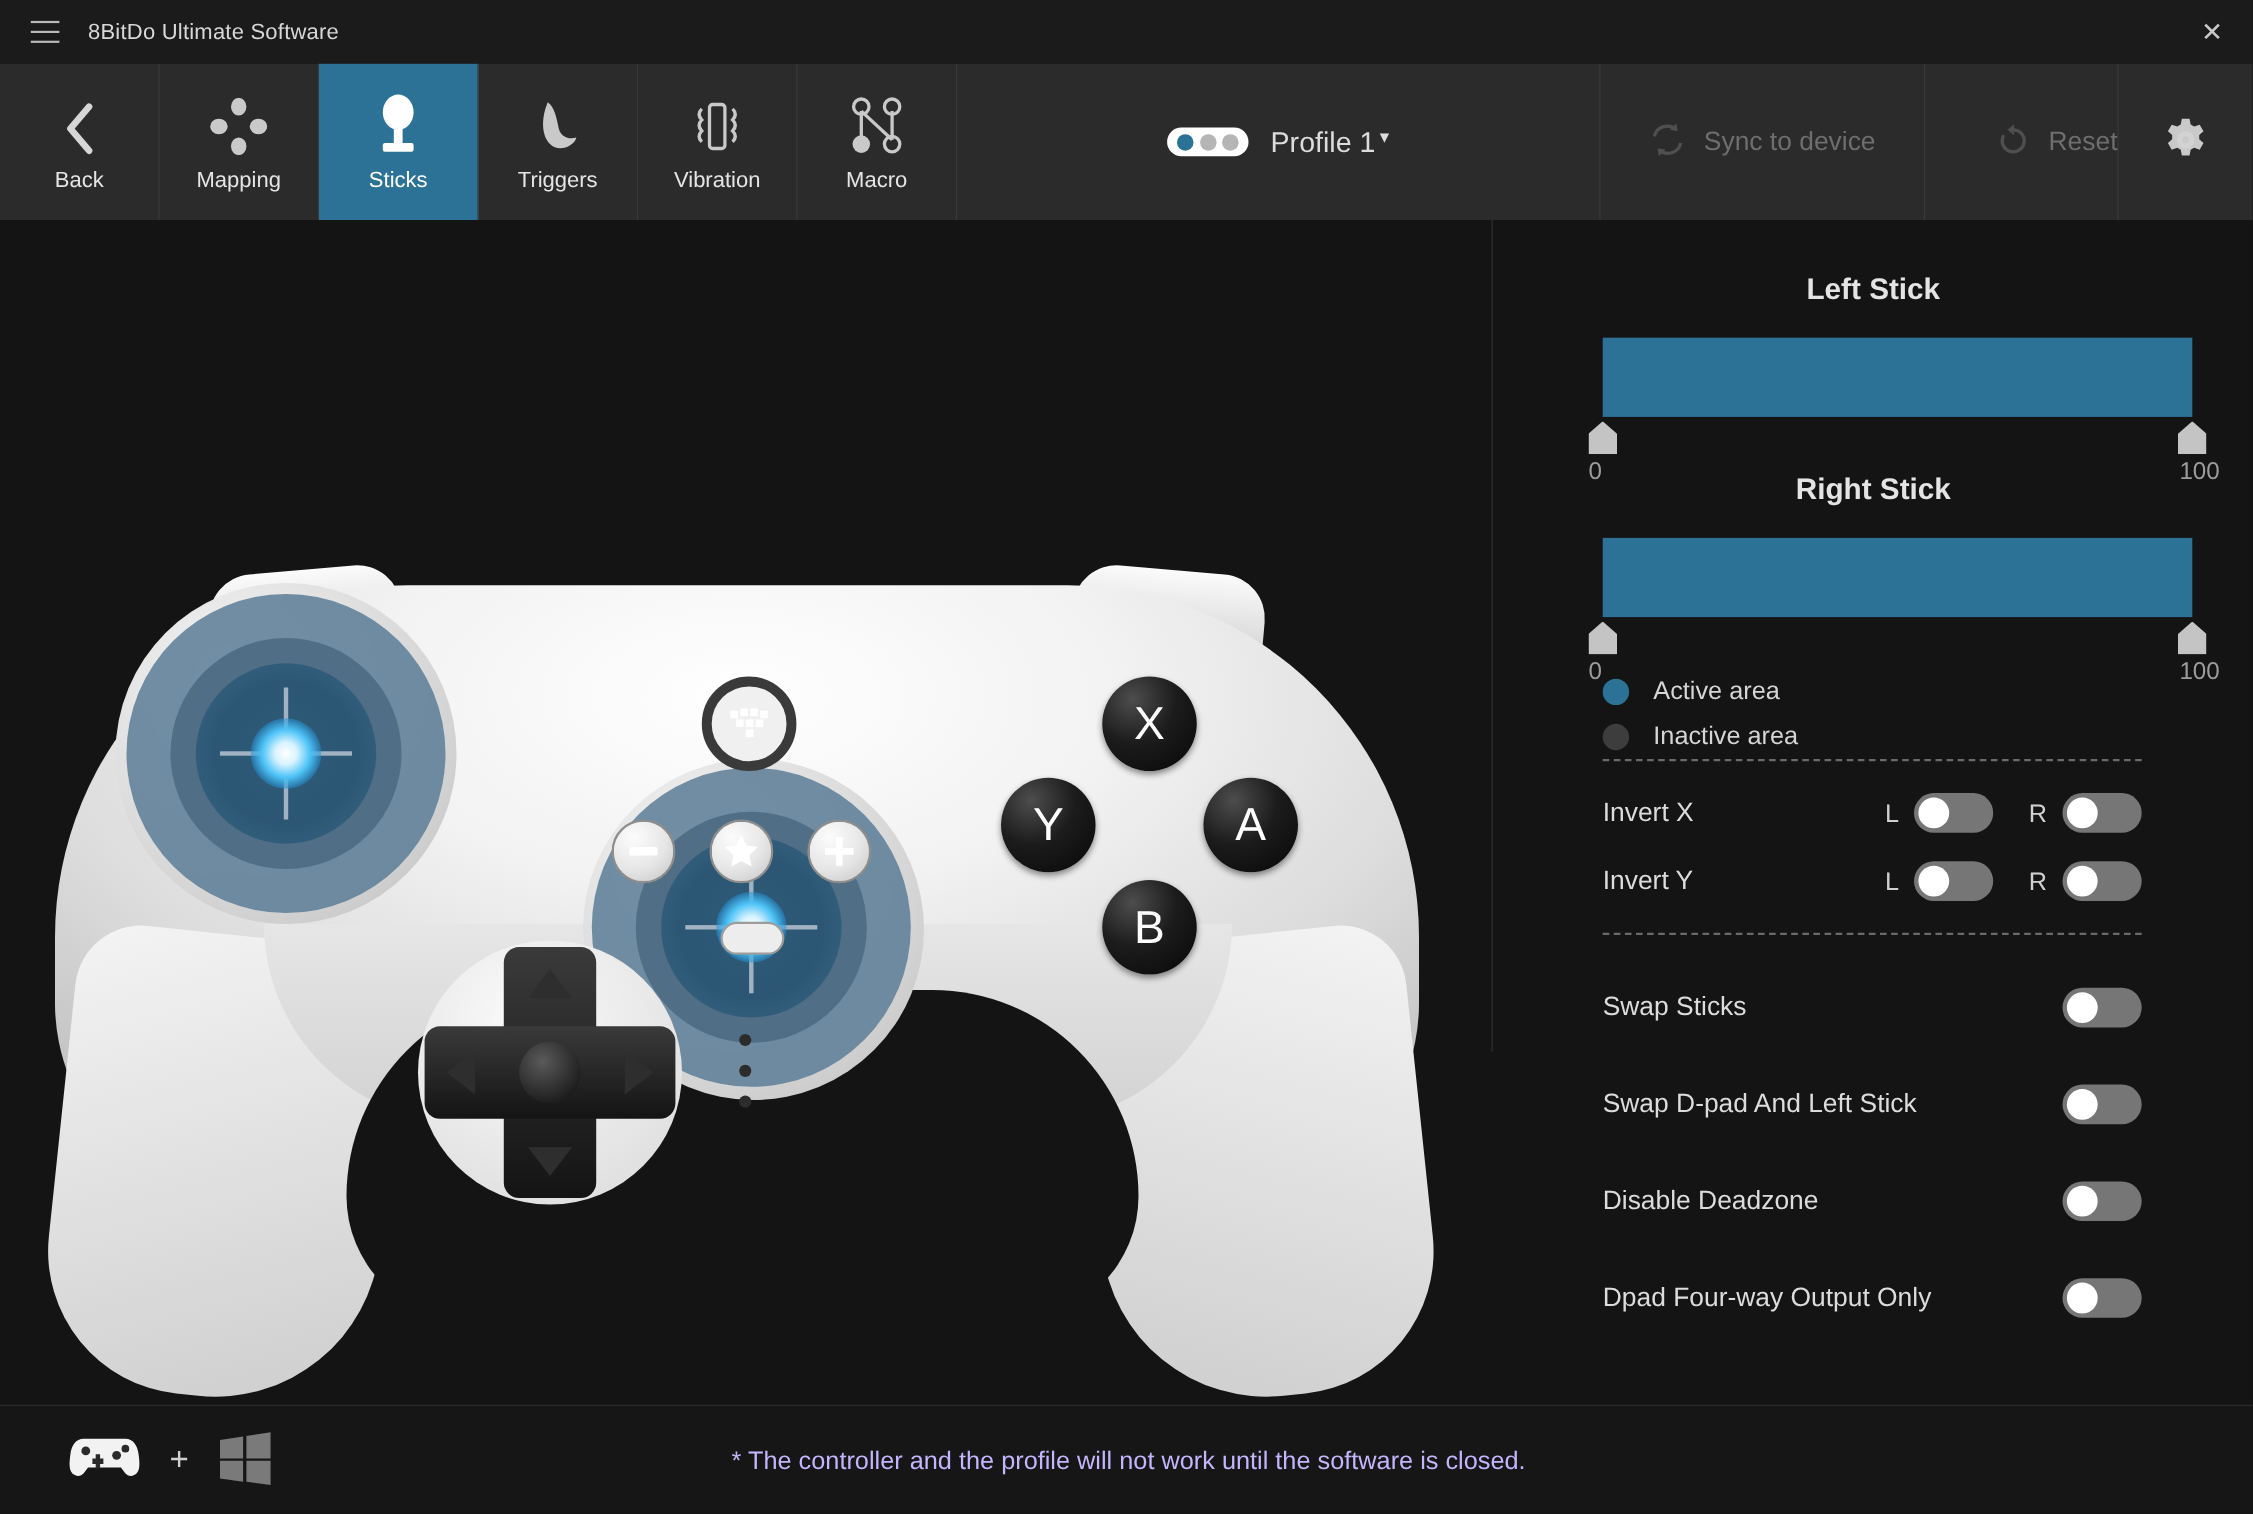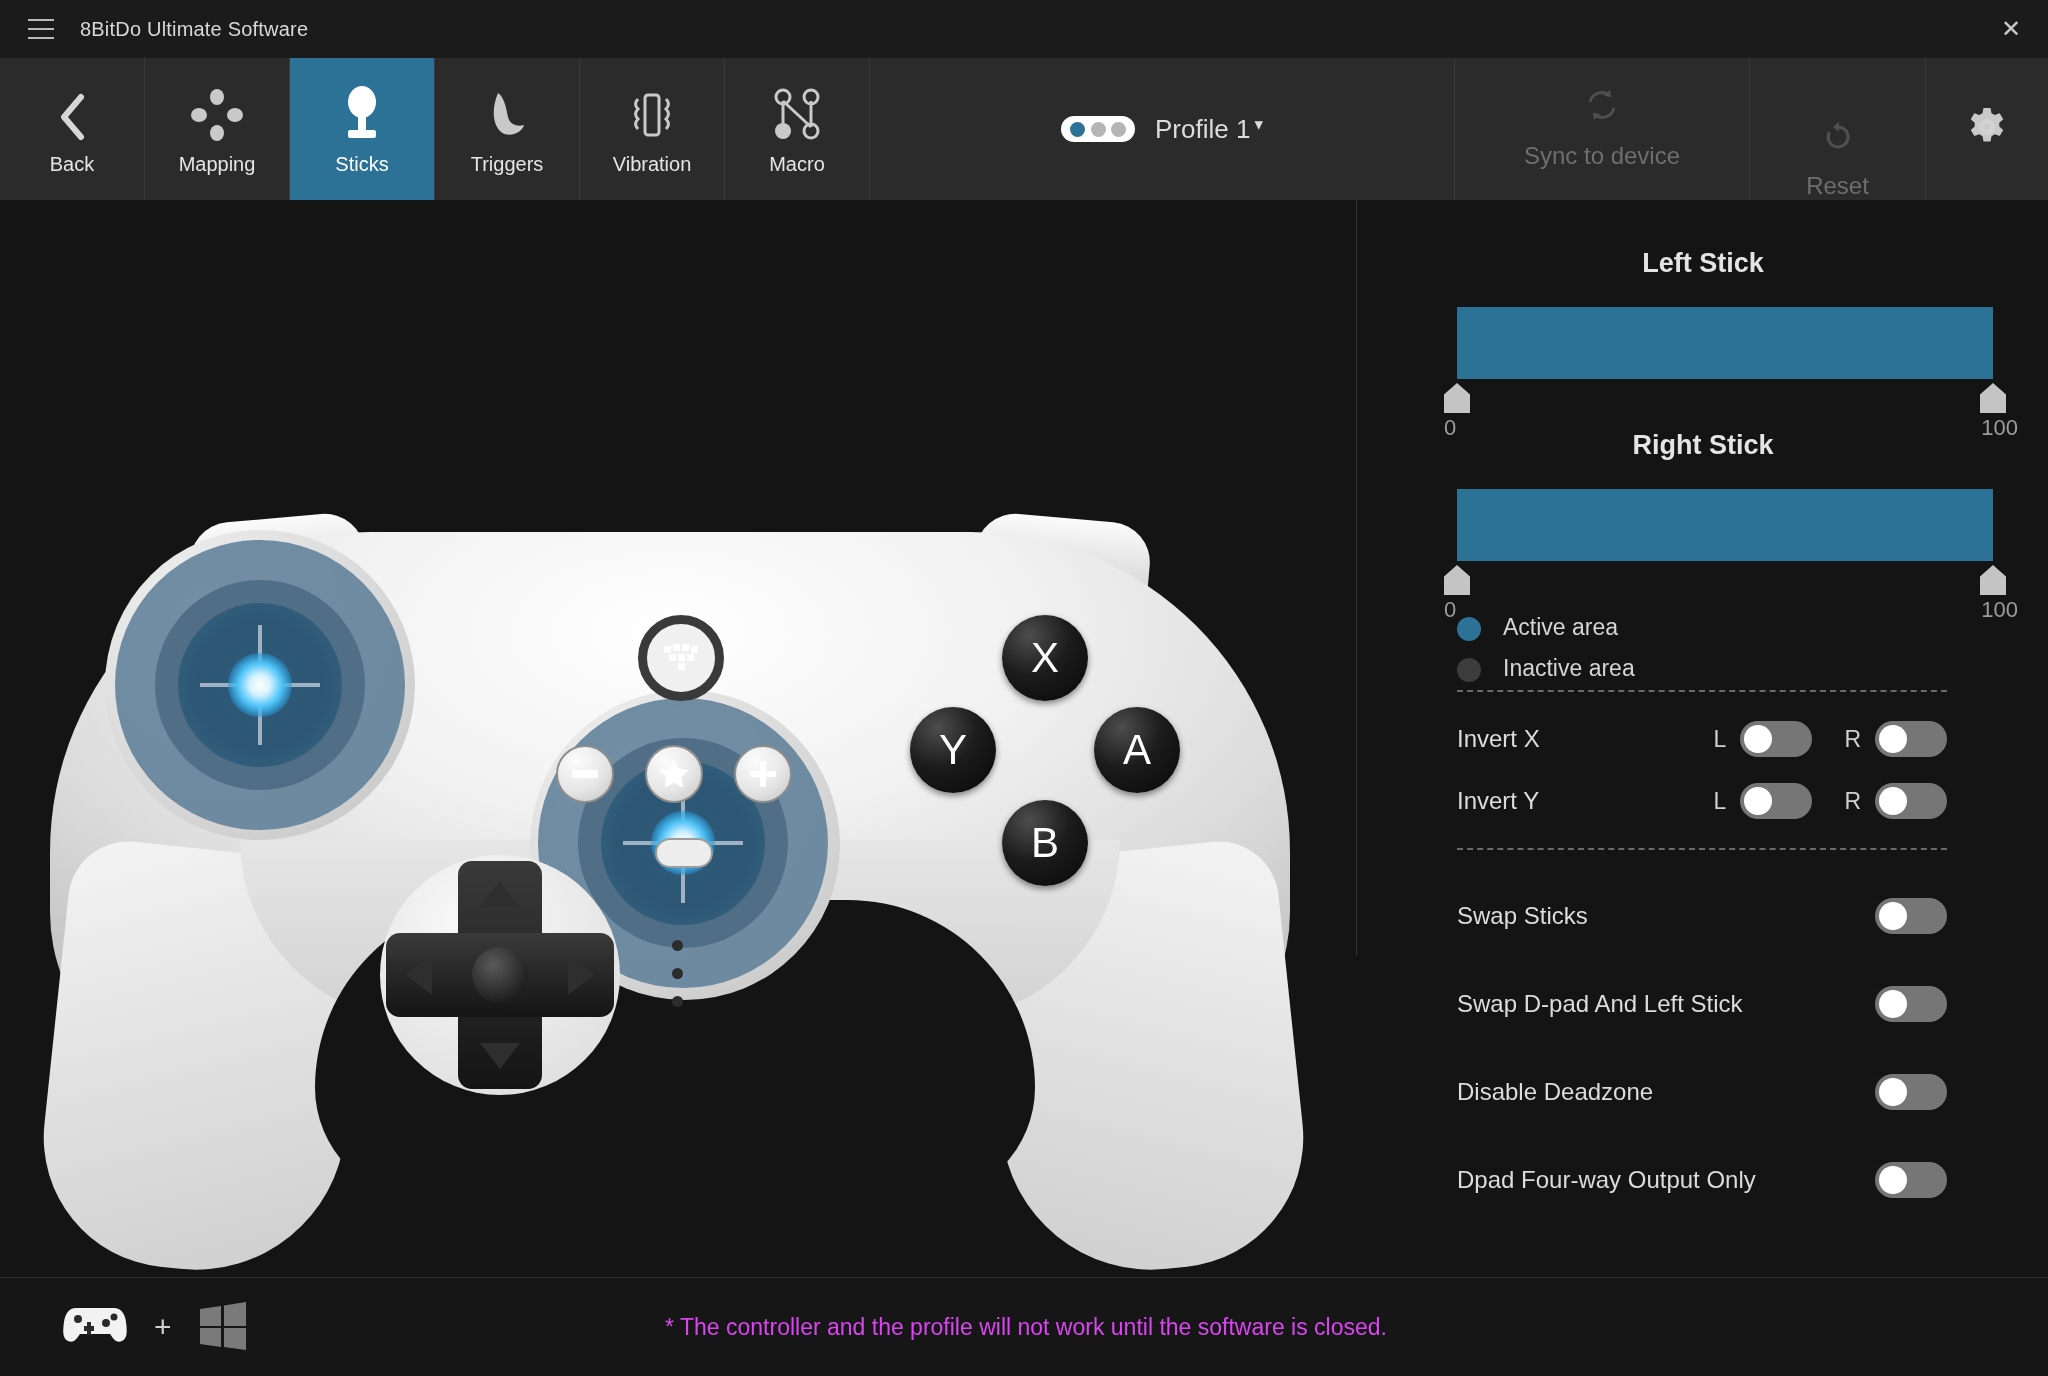--- a/index.html
+++ b/index.html
@@ -58,21 +58,21 @@
     display: flex; align-items: center; justify-content: space-around;
     padding: 0 6px; cursor: pointer;
   }
   .profile-pill span { width: 15px; height: 15px; border-radius: 50%; background: #b5b5b5; }
   .profile-pill span.on { background: #2b7296; }
   .profile-name { color: #dcdcdc; font-size: 26px; }
   .chev { color: #dcdcdc; font-size: 17px; margin-left: 4px; }
 
   .tb-action {
     display: flex; align-items: center; justify-content: center; gap: 16px;
-    border-right: 1px solid #3a3a3a; cursor: pointer; flex-direction: column;
+    border-right: 1px solid #3a3a3a; cursor: pointer;
   }
   .tb-action.sync { width: 295px; }
   .tb-action.reset { width: 176px; justify-content: flex-end; }
   .tb-action span.lbl { font-size: 24px; color: #6e6e6e; }
   .tb-action.disabled svg { opacity: .55; }
   .gear-btn { width: 122px; display: flex; align-items: center; justify-content: center; cursor: pointer; }
 
   
   .stage {
     position: absolute; left: 0; top: 200px; width: 1355px; height: 1076px;
@@ -220,21 +220,21 @@
 
   
   .statusbar {
     position: absolute; left: 0; top: 1277px; width: 2048px; height: 99px;
     background: #161616; border-top: 1px solid #303030;
     display: flex; align-items: center;
   }
   .sb-plus { color: #cfcfcf; font-size: 30px; margin: 0 26px; }
   .sb-note {
     position: absolute; left: 4px; right: 0; text-align: center;
-    color: #d946ef; font-size: 23px;
+    color: #c4b5fd; font-size: 23px;
   }
 </style>
 </head>
 <body>
 
 <div id="app">
 
   <div class="titlebar">
     <div class="hamburger">
         <i></i>

